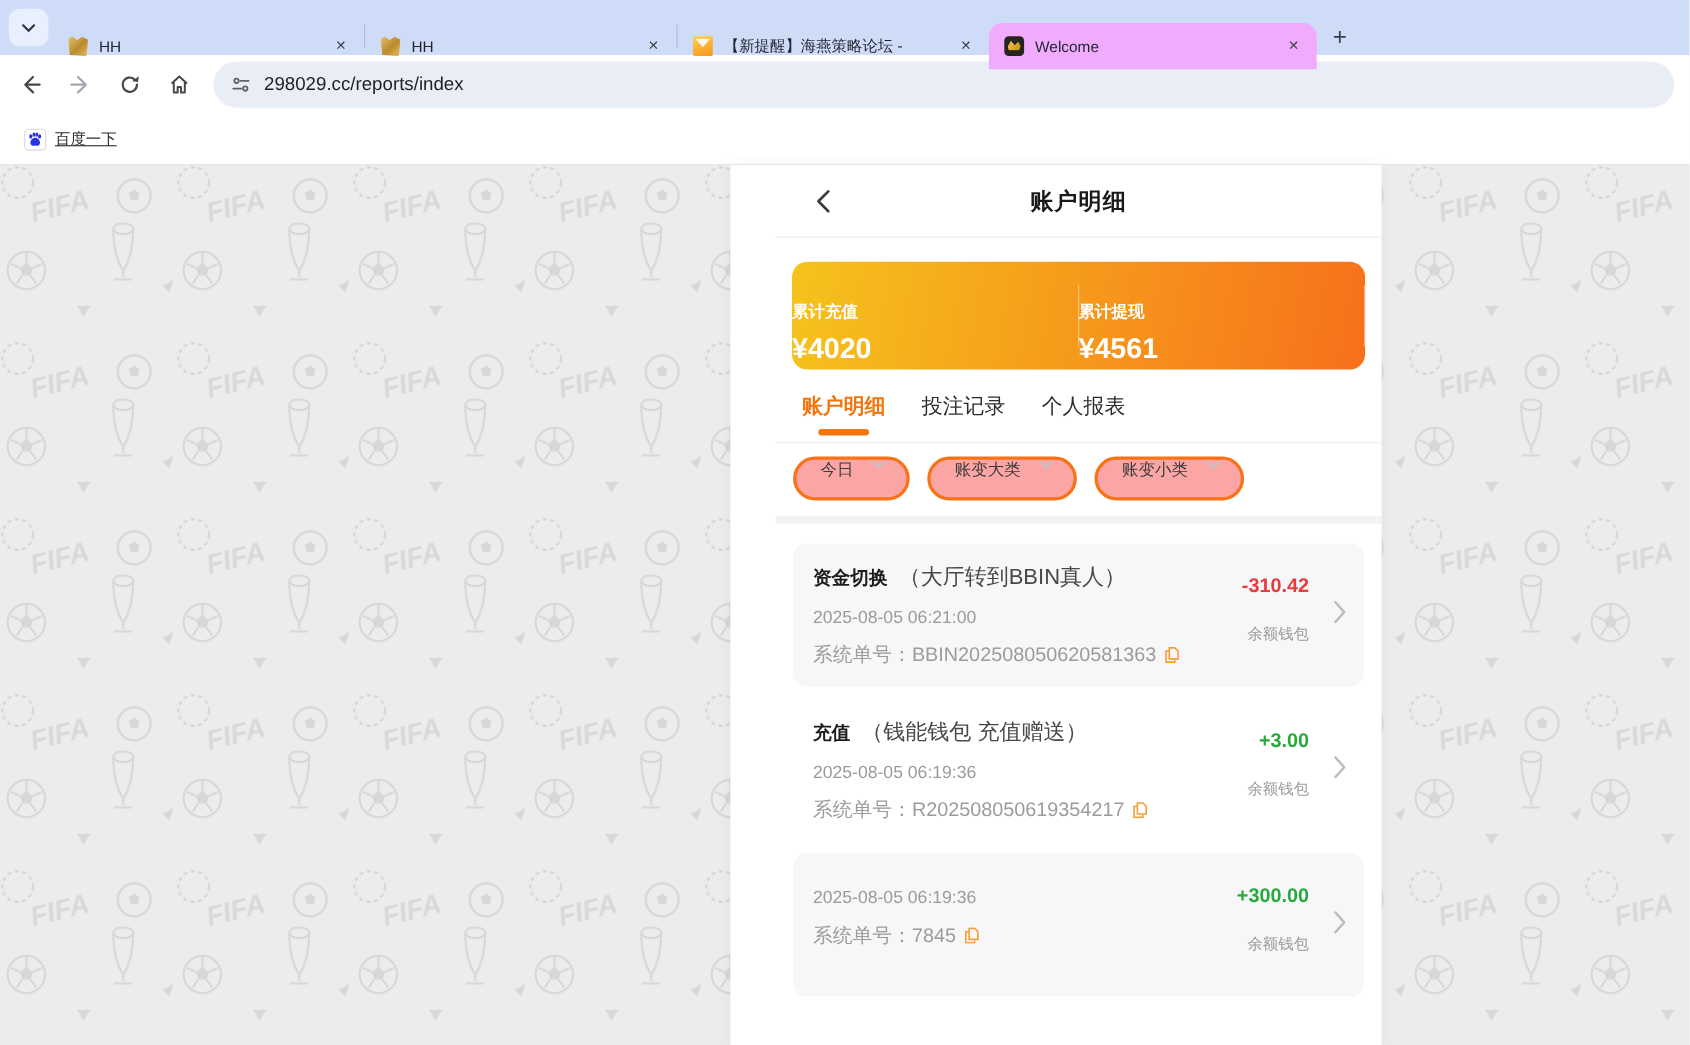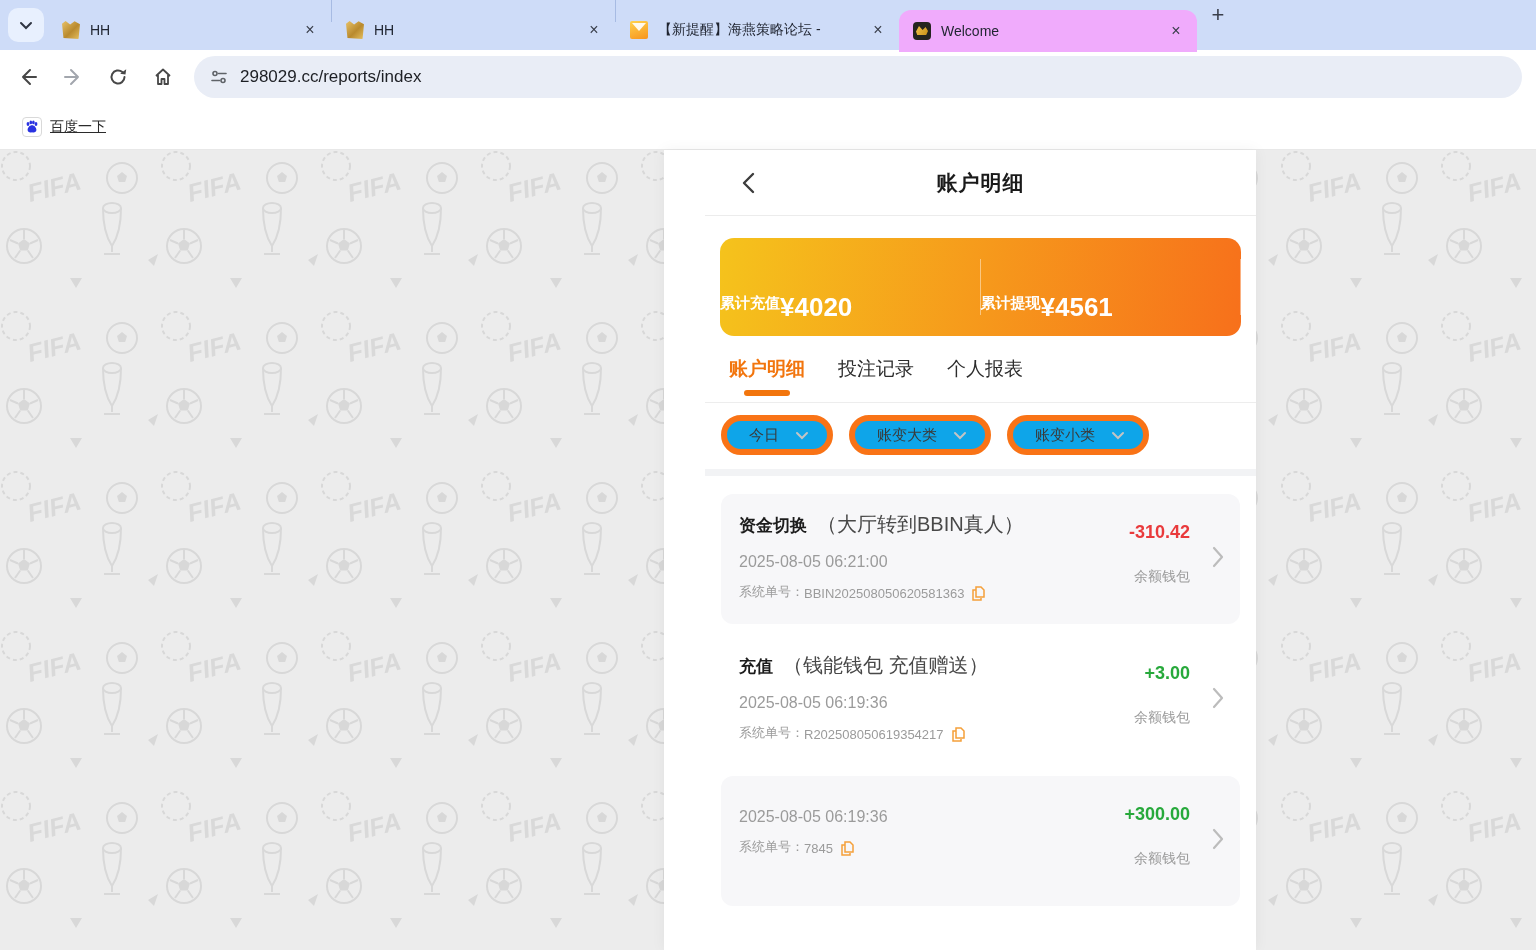--- a/index.html
+++ b/index.html
@@ -3,21 +3,21 @@
 <meta charset="utf-8">
 <style>
   * { margin:0; padding:0; box-sizing:border-box; }
   html,body { width:1536px; height:950px; overflow:hidden; }
   body { font-family:"Liberation Sans","DejaVu Sans",sans-serif; background:#fff; }
 
   
   .tabstrip { position:relative; height:50px; background:#cedcf8; display:flex; align-items:flex-end; }
   .tab-search-btn { position:absolute; left:8px; top:8px; width:36px; height:34px; border-radius:10px;
       background:#e8f0fe; display:flex; align-items:center; justify-content:center; cursor:pointer; }
-  .tabs-area { position:absolute; left:48px; top:0; right:0; height:50px; display:flex; align-items:flex-start; }
+  .tabs-area { position:absolute; left:48px; top:12px; right:0; height:50px; display:flex; align-items:center; }
   .tab { position:relative; width:283px; height:40px; margin-top:10px; display:flex; align-items:center;
       padding:0 10px 0 14px; color:#1f2430; font-size:14px; cursor:pointer; }
   .tab.active { background:#f0abfc; border-radius:12px 12px 0 0; width:298px; height:42px; }
   .tab-divider { width:1px; height:22px; background:#a7bbe3; margin-bottom:9px; }
   .tab-title { flex:1; white-space:nowrap; overflow:hidden; text-overflow:ellipsis; margin-left:10px; }
   .tab-close { width:22px; height:22px; border-radius:50%; display:flex; align-items:center; justify-content:center;
       font-size:16px; color:#3a3f4b; cursor:pointer; }
   .favicon { width:18px; height:18px; flex:0 0 auto; border-radius:3px; position:relative; }
   .favicon--gold { background:linear-gradient(135deg,#e8c268,#b98a2e 55%,#e6c05f); border-radius:2px;
       clip-path:polygon(0 15%,20% 0,45% 20%,70% 2%,100% 18%,92% 100%,8% 95%); }
@@ -51,48 +51,48 @@
 
   .panel-header { position:relative; height:66px; border-bottom:1px solid #ececec;
       display:flex; align-items:center; justify-content:center; }
   .panel-back { position:absolute; left:28px; top:18px; width:30px; height:30px; display:flex;
       align-items:center; justify-content:center; cursor:pointer; }
   .panel-title { font-size:21px; font-weight:700; color:#1a1a1a; letter-spacing:1px; }
 
   .summary-card { margin:22px 15px 0 15px; height:98px; border-radius:14px;
       background:linear-gradient(100deg, var(--grad-from), var(--grad-to));
       display:flex; align-items:center; }
-  .summary-col { flex:1; display:flex; flex-direction:row; align-items:center; color:#fff;margin-top:32px; }
+  .summary-col { flex:1; display:flex; flex-direction:column; color:#fff;margin-top:32px; }
   .summary-label { font-size:15px; font-weight:600; }
   .summary-value { font-size:26px; font-weight:700; margin-top:8px; }
   .summary-col { border-left:none !important; }
   .sum-div { width:1px; height:56px; background:rgba(255,255,255,.45); }
 
   .inner-tabs { display:flex; align-items:flex-start; padding:20px 0 0 24px; border-bottom:1px solid #ededed; }
   .inner-tab { margin-right:33px; font-size:19px; color:#2c2c2c; cursor:pointer; padding-bottom:12px;
       display:flex; flex-direction:column; align-items:center; }
   .inner-tab.active { color:var(--accent); font-weight:700; padding-bottom:0; }
   .inner-tab .underline { display:none; }
   .inner-tab.active .underline { display:block; width:46px; height:6px; border-radius:3px;
       background:var(--accent); margin-top:8px; margin-bottom:6px; }
 
   .filters { display:flex; align-items:center; gap:16px; padding:12px 0 14px 16px; }
-  .pill { height:40px; border:6px solid #f97316; border-radius:21px; display:flex; align-items:center;
-      padding:0 18px 0 22px; cursor:pointer; background:#0ea5e9; }
+  .pill { height:40px; border:3px solid #f97316; border-radius:21px; display:flex; 
+      padding:0 18px 0 22px; cursor:pointer; background:#fca5a5; }
   .pill-label { font-size:15px; color:#3a3a3a; margin-right:16px; }
 
   .section-band { height:7px; background:#f2f3f5; }
 
   .txn-list { padding:18px 16px 0 16px; }
   .txn-card { position:relative; border-radius:12px; padding:17px 18px; min-height:130px; margin-bottom:11px; }
   .txn-card.muted { background:#f7f7f9; }
   .txn-type { font-size:17px; font-weight:700; color:#1c1c1c; display:inline-block; }
   .txn-detail { font-size:20px; color:#484848; margin-left:10px; }
   .txn-time { font-size:16px; color:#9b9b9b; margin-top:15px; }
-  .txn-order { font-size:13px; color:#9b9b9b; margin-top:12px; display:flex; align-items:flex-end; }
+  .txn-order { font-size:18px; color:#9b9b9b; margin-top:12px; display:flex; align-items:center; }
   .copy-btn { margin-left:8px; display:flex; cursor:pointer; }
   .txn-right { position:absolute; right:50px; top:28px; text-align:right; }
   .txn-amount { font-size:18px; font-weight:600;margin-left:24px; }
   .txn-wallet { font-size:14px; color:#9b9b9b; margin-top:25px; }
   .txn-chevron { position:absolute; right:16px; top:50%; transform:translateY(-50%); cursor:pointer; }
 </style>
 </head>
 <body>
 
 <div class="tabstrip">

